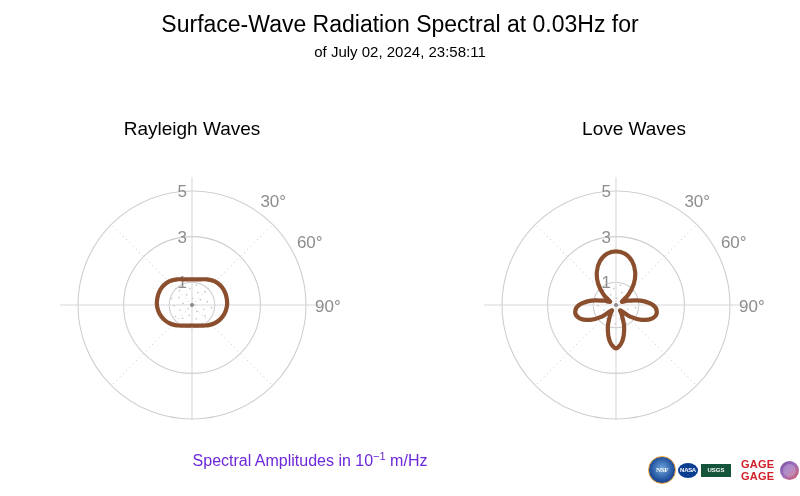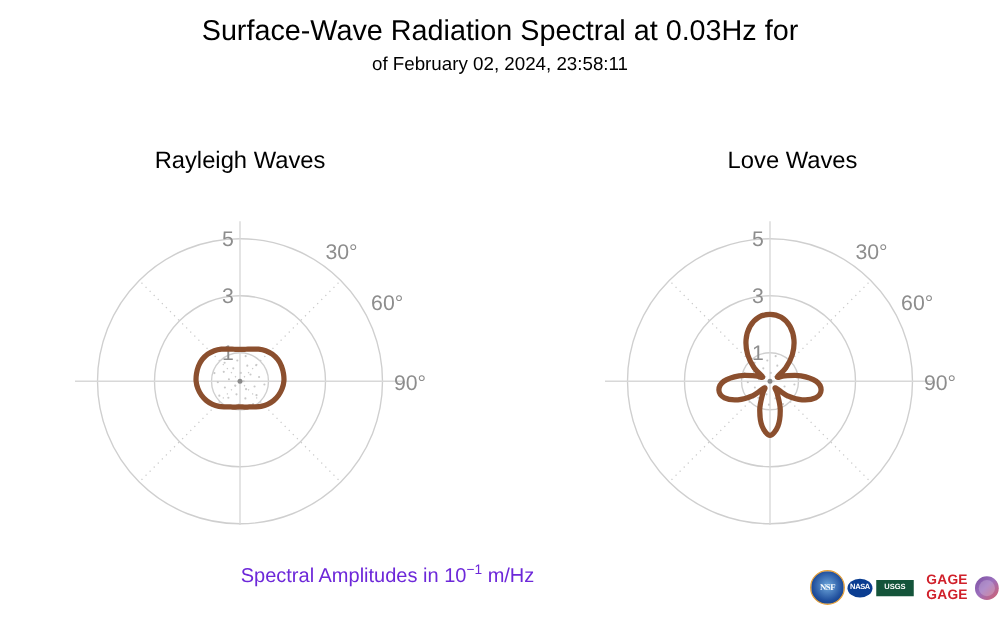--- a/index.html
+++ b/index.html
@@ -173,21 +173,21 @@
     stroke-width: 4.2;
     stroke-linejoin: round;
     stroke-linecap: round;
   }
 </style>
 </head>
 <body>
 
 <div id="title-block">
   <div class="title-line">Surface-Wave Radiation Spectral at 0.03Hz for</div>
-  <div id="subtitle">of February 02, 2024, 23:58:11</div>
+  <div id="subtitle">of July 02, 2024, 23:58:11</div>
 </div>
 
 <div class="panel" id="panel-rayleigh">
   <div class="panel-title">Rayleigh Waves</div>
   <div class="polar-wrap">
     <svg width="400" height="310" viewBox="0 0 400 310">
       <g id="grid-rayleigh">
           <circle cx="192" cy="195" r="22.8" class="grid-ring"></circle>
           <circle cx="192" cy="195" r="68.39999999999999" class="grid-ring"></circle>
           <circle cx="192" cy="195" r="114" class="grid-ring"></circle>

